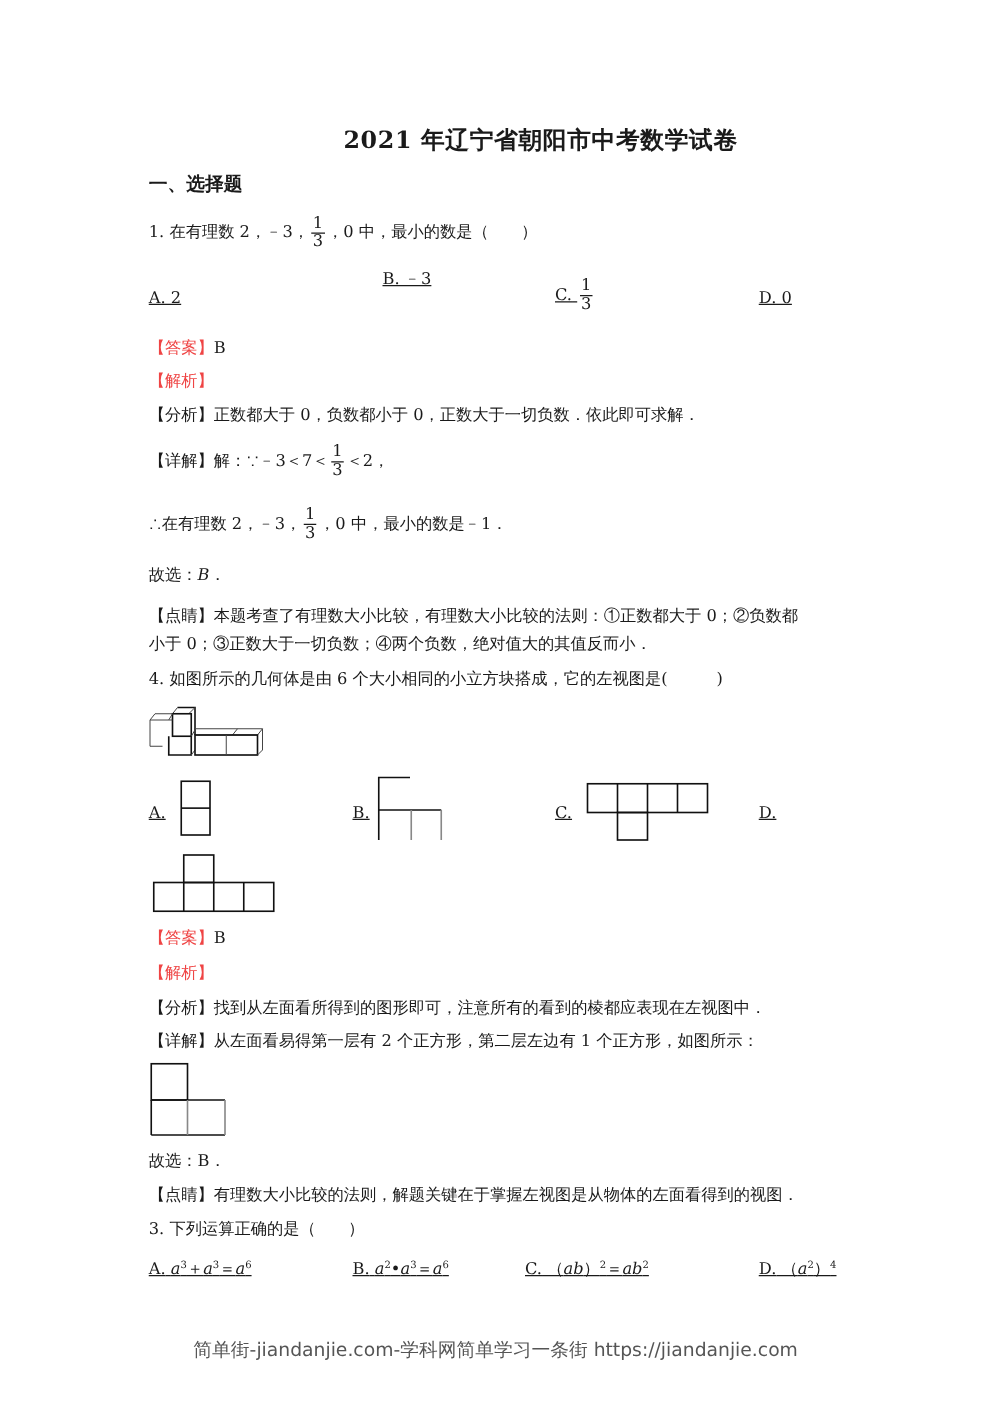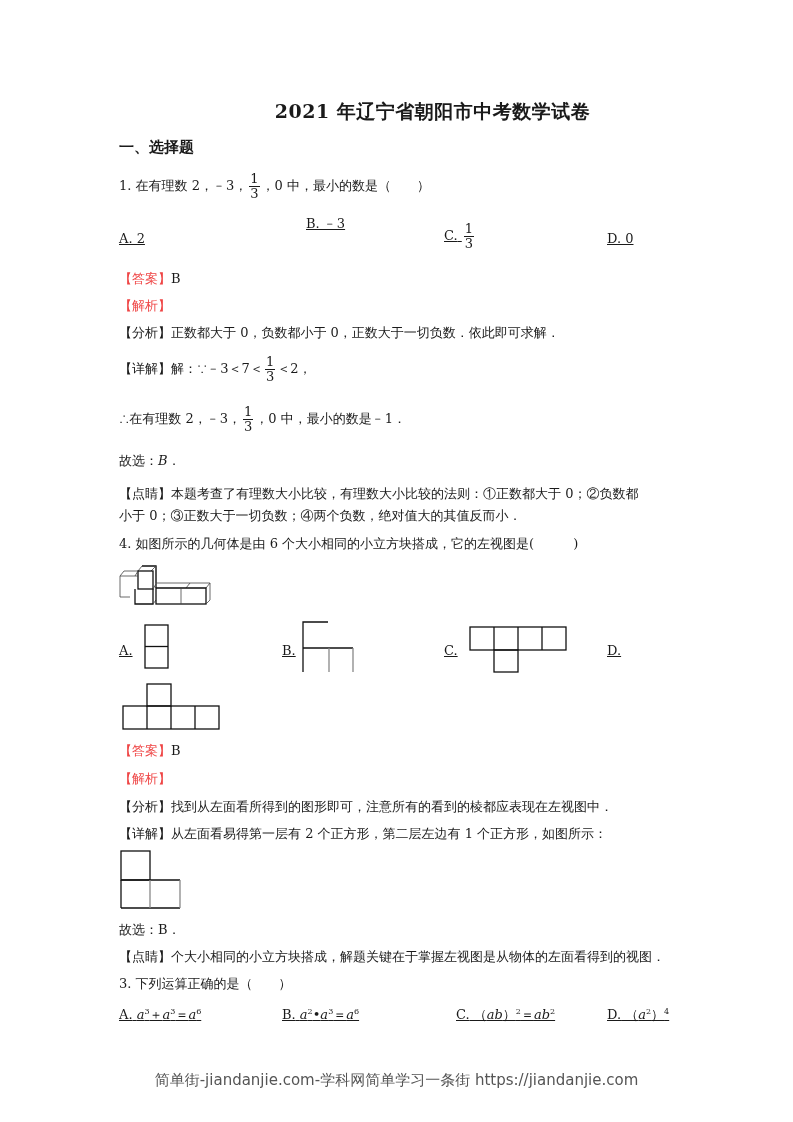--- a/index.html
+++ b/index.html
@@ -161,33 +161,33 @@
   <rect class="ol" x="1" y="1" width="29" height="29"></rect>
   <line class="ol" x1="1" y1="30" x2="60" y2="30"></line>
   <line class="ol" x1="1" y1="30" x2="1" y2="58"></line>
   <line class="ol" x1="1" y1="58" x2="60" y2="58"></line>
   <line class="gl" x1="30" y1="30" x2="30" y2="58"></line>
   <line class="gl" x1="60" y1="30" x2="60" y2="58"></line>
 </svg>
 
 <div class="abs line" style="top:922px;">故选：B．</div>
 <div class="abs line" style="top:949px;">
-  <span>【点睛】</span><span>个大小相同的小立方块搭成，解题关键在于掌握左视图是从物体的左面看得到的视图．</span>
+  <span>【点睛】</span><span>有理数大小比较的法则，解题关键在于掌握左视图是从物体的左面看得到的视图．</span>
 </div>
 
 <div class="abs line" style="top:976px;">3. 下列运算正确的是（　　）</div>
 <div class="abs line opt" style="top:1004px; left:119px;">
   <span>A.</span>
   <span class="it">a</span><sup>3</sup>＋<span class="it">a</span><sup>3</sup>＝<span class="it">a</span><sup>6</sup>
 </div>
 <div class="abs line opt" style="top:1004px; left:282px;">
   <span>B.</span>
   <span class="it">a</span><sup>2</sup>•<span class="it">a</span><sup>3</sup>＝<span class="it">a</span><sup>6</sup>
 </div>
-<div class="abs line opt" style="top:1004px; left:456px;">
+<div class="abs line opt" style="top:1004px; left:420px;">
   <span>C.</span>
   （<span class="it">ab</span>）<sup>2</sup>＝<span class="it">ab</span><sup>2</sup>
 </div>
 <div class="abs line opt" style="top:1004px; left:607px;">
   <span>D.</span>
   （<span class="it">a</span><sup>2</sup>）<sup>4</sup>
 </div>
 
 <div class="abs footer">简单街-jiandanjie.com-学科网简单学习一条街 https://jiandanjie.com</div>
 

